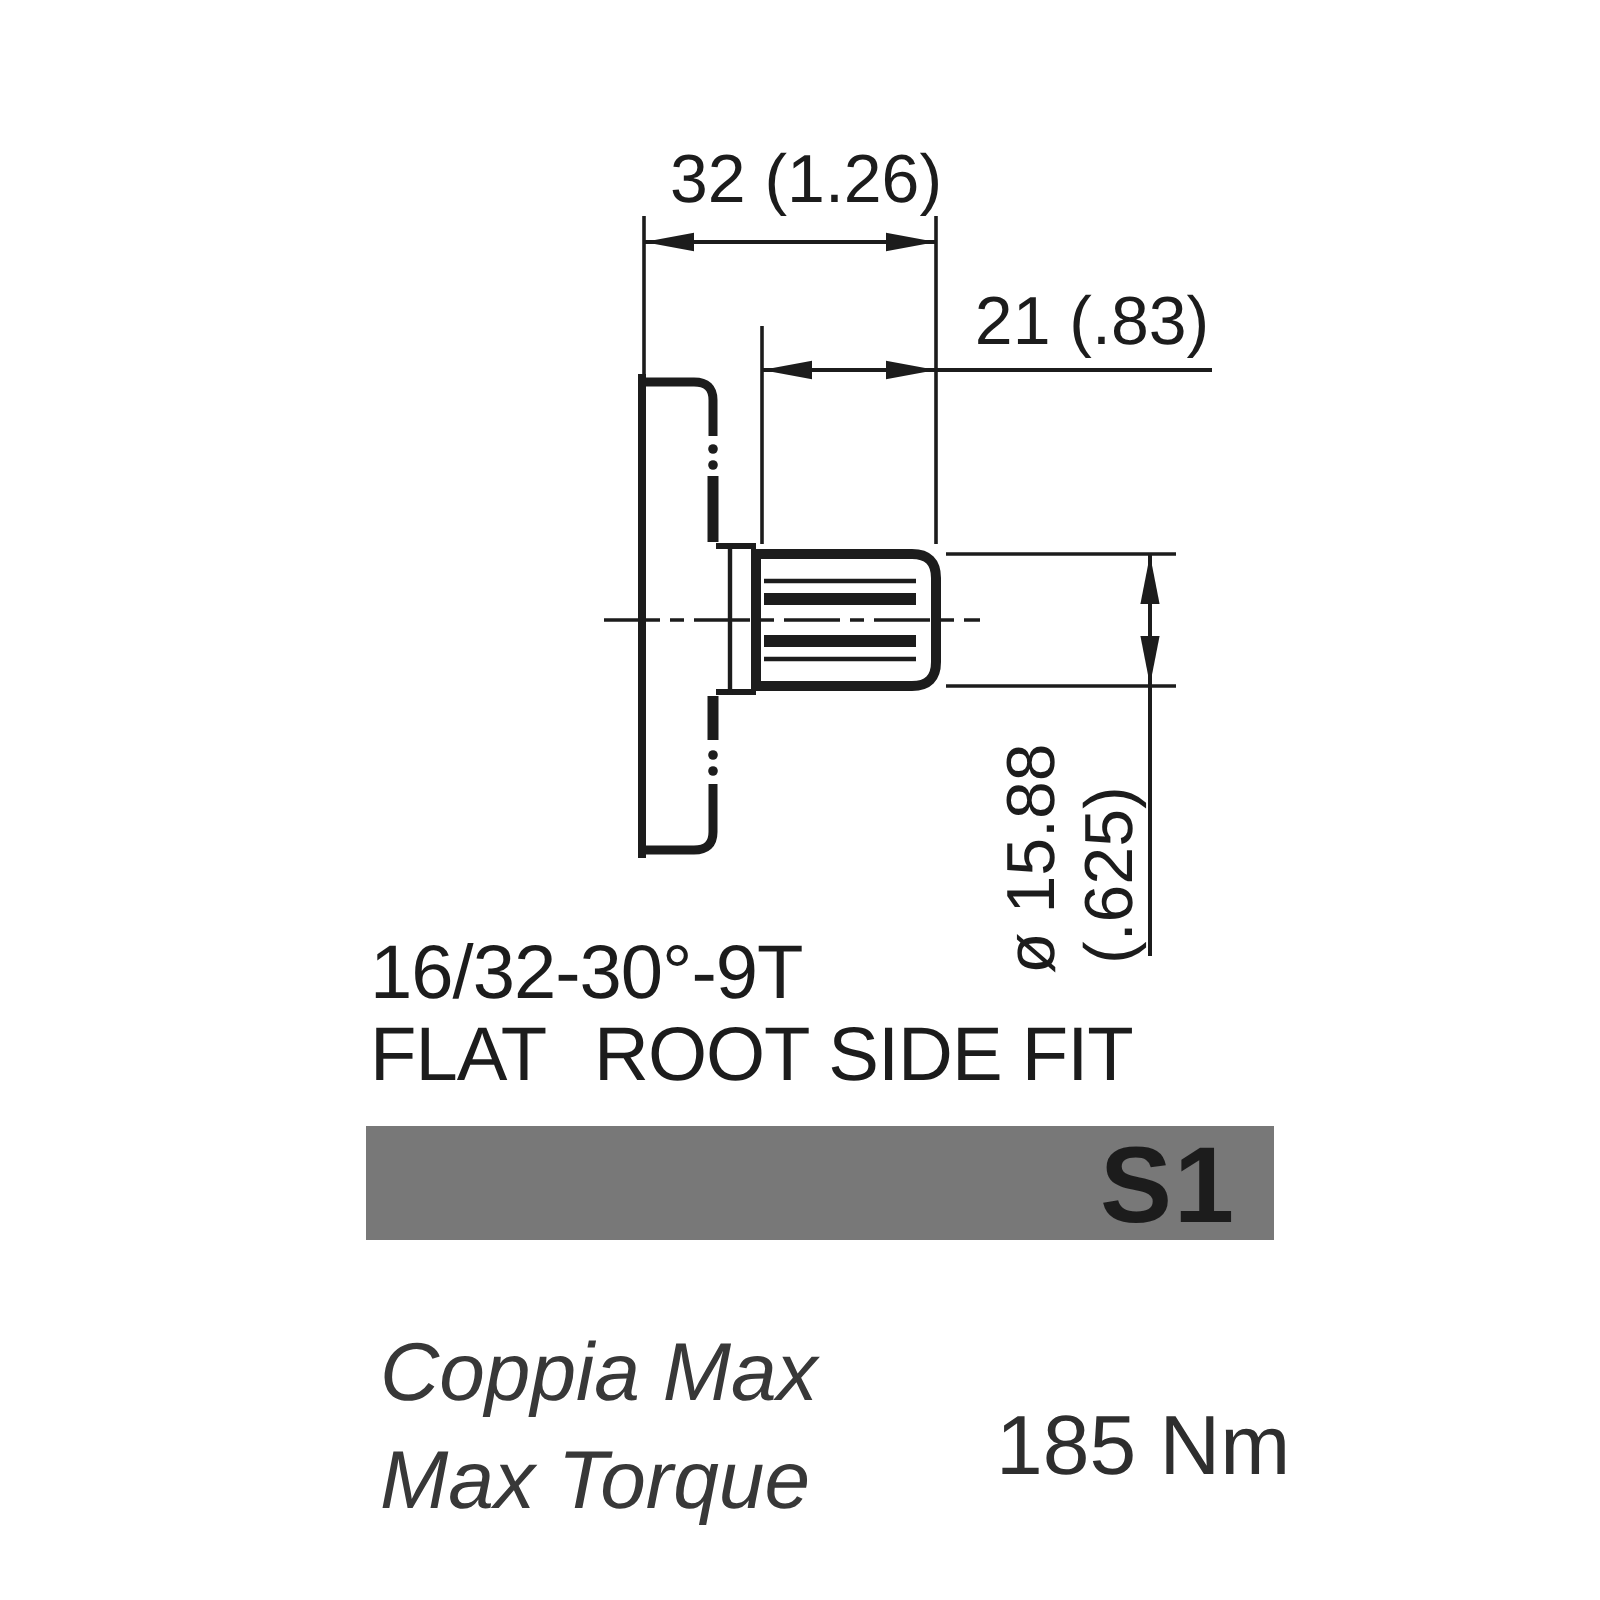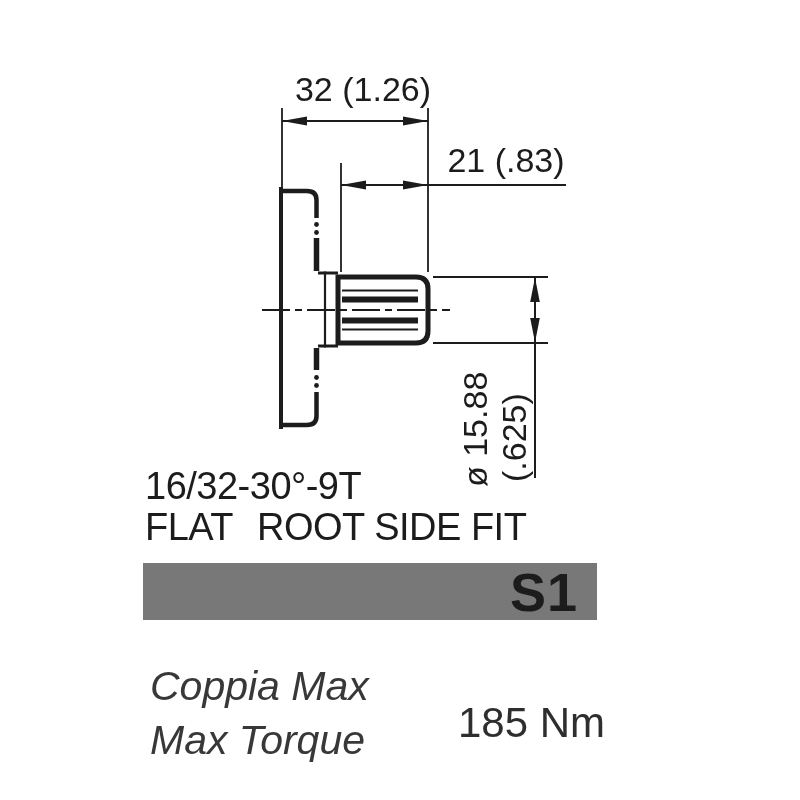--- a/index.html
+++ b/index.html
@@ -8,20 +8,21 @@
     background: #ffffff;
     width: 800px;
     height: 800px;
     overflow: hidden;
   }
   .stage {
     position: relative;
     width: 668px;
     height: 800px;
     background: #ffffff;
+    padding-left: 40px;
   }
   svg { display: block; }
   svg text {
     font-family: "Liberation Sans", sans-serif;
     fill: #1c1c1c;
   }
   .ln      { stroke: #1c1c1c; fill: none; }
   .sw-ext  { stroke-width: 1.8; }
   .sw-dim  { stroke-width: 2; }
   .sw-back { stroke-width: 4; }

